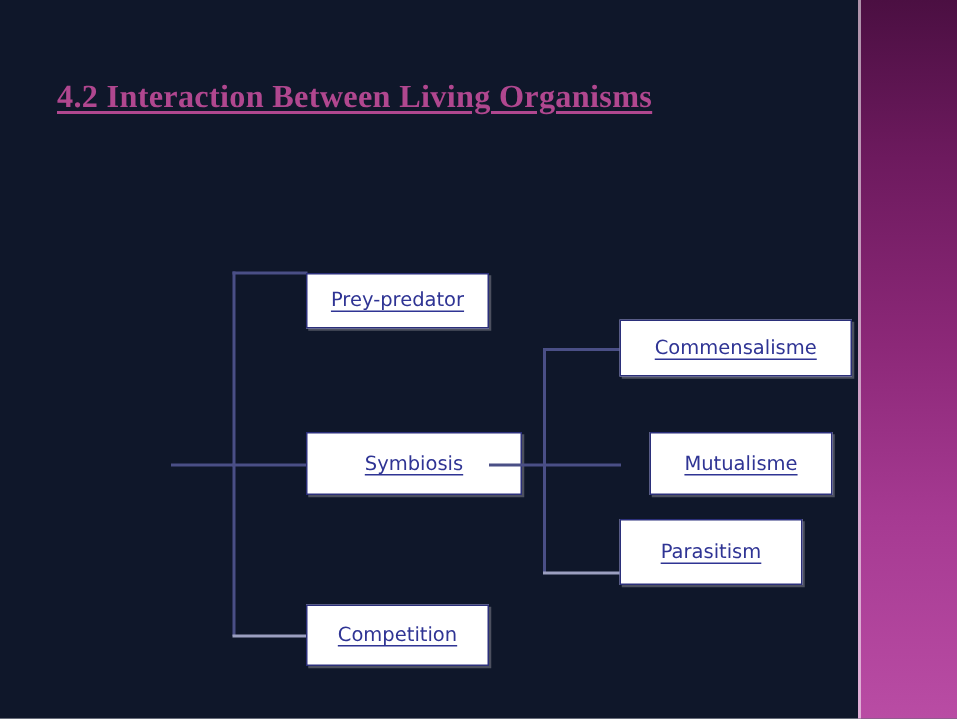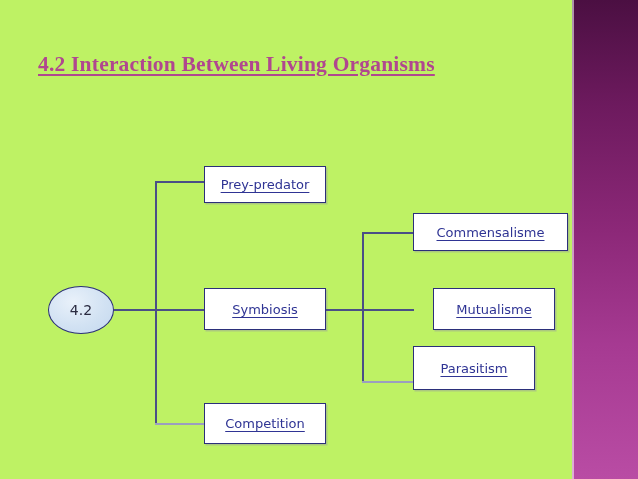--- a/index.html
+++ b/index.html
@@ -14,21 +14,21 @@
     overflow: hidden;
     font-family: "Liberation Sans", sans-serif;
   }
 
   
   #slide {
     position: absolute;
     left: 0; top: 0;
     width: 638px;
     height: 479px;
-    background: #bef264;
+    background: #0f172a;
   }
 
   
   #side-band {
     position: absolute;
     left: 572px;
     top: 0;
     width: 66px;
     height: 479px;
     background: linear-gradient(to bottom, #4b0f42 0%, #6d1a5e 22%, #8c2878 48%, #a63a92 72%, #b94ca4 100%);
@@ -117,39 +117,36 @@
 </style>
 </head>
 <body>
 
 <div id="slide">
 
   <div id="title">4.2 Interaction Between Living Organisms</div>
 
   <div id="diagram">
 
-    <div id="root-node">
-      <span id="root-label">4.2</span>
-    </div>
 
     <div class="conn-h" style="left:114px; top:309px; width:42px;"></div>
 
     <div class="conn-v" style="left:155px; top:181px; height:243px;"></div>
 
     <div class="conn-h" style="left:155px; top:181px; width:50px;"></div>
 
     <div class="conn-h" style="left:155px; top:309px; width:50px;"></div>
 
     <div class="conn-h conn-faint" style="left:155px; top:423px; width:50px;"></div>
 
-    <div class="node-box" style="left:204px; top:166px; width:122px; height:37px;">
+    <div class="node-box" style="left:204px; top:182px; width:122px; height:37px;">
       <span class="node-label">Prey-predator</span>
     </div>
 
-    <div class="node-box" style="left:204px; top:288px; width:122px; height:42px;">
+    <div class="node-box" style="left:204px; top:288px; width:144px; height:42px;">
       <span class="node-label">Symbiosis</span>
     </div>
 
     <div class="node-box" style="left:204px; top:403px; width:122px; height:41px;">
       <span class="node-label">Competition</span>
     </div>
 
     <div class="conn-h" style="left:326px; top:309px; width:38px;"></div>
 
     <div class="conn-v" style="left:362px; top:232px; height:150px;"></div>

